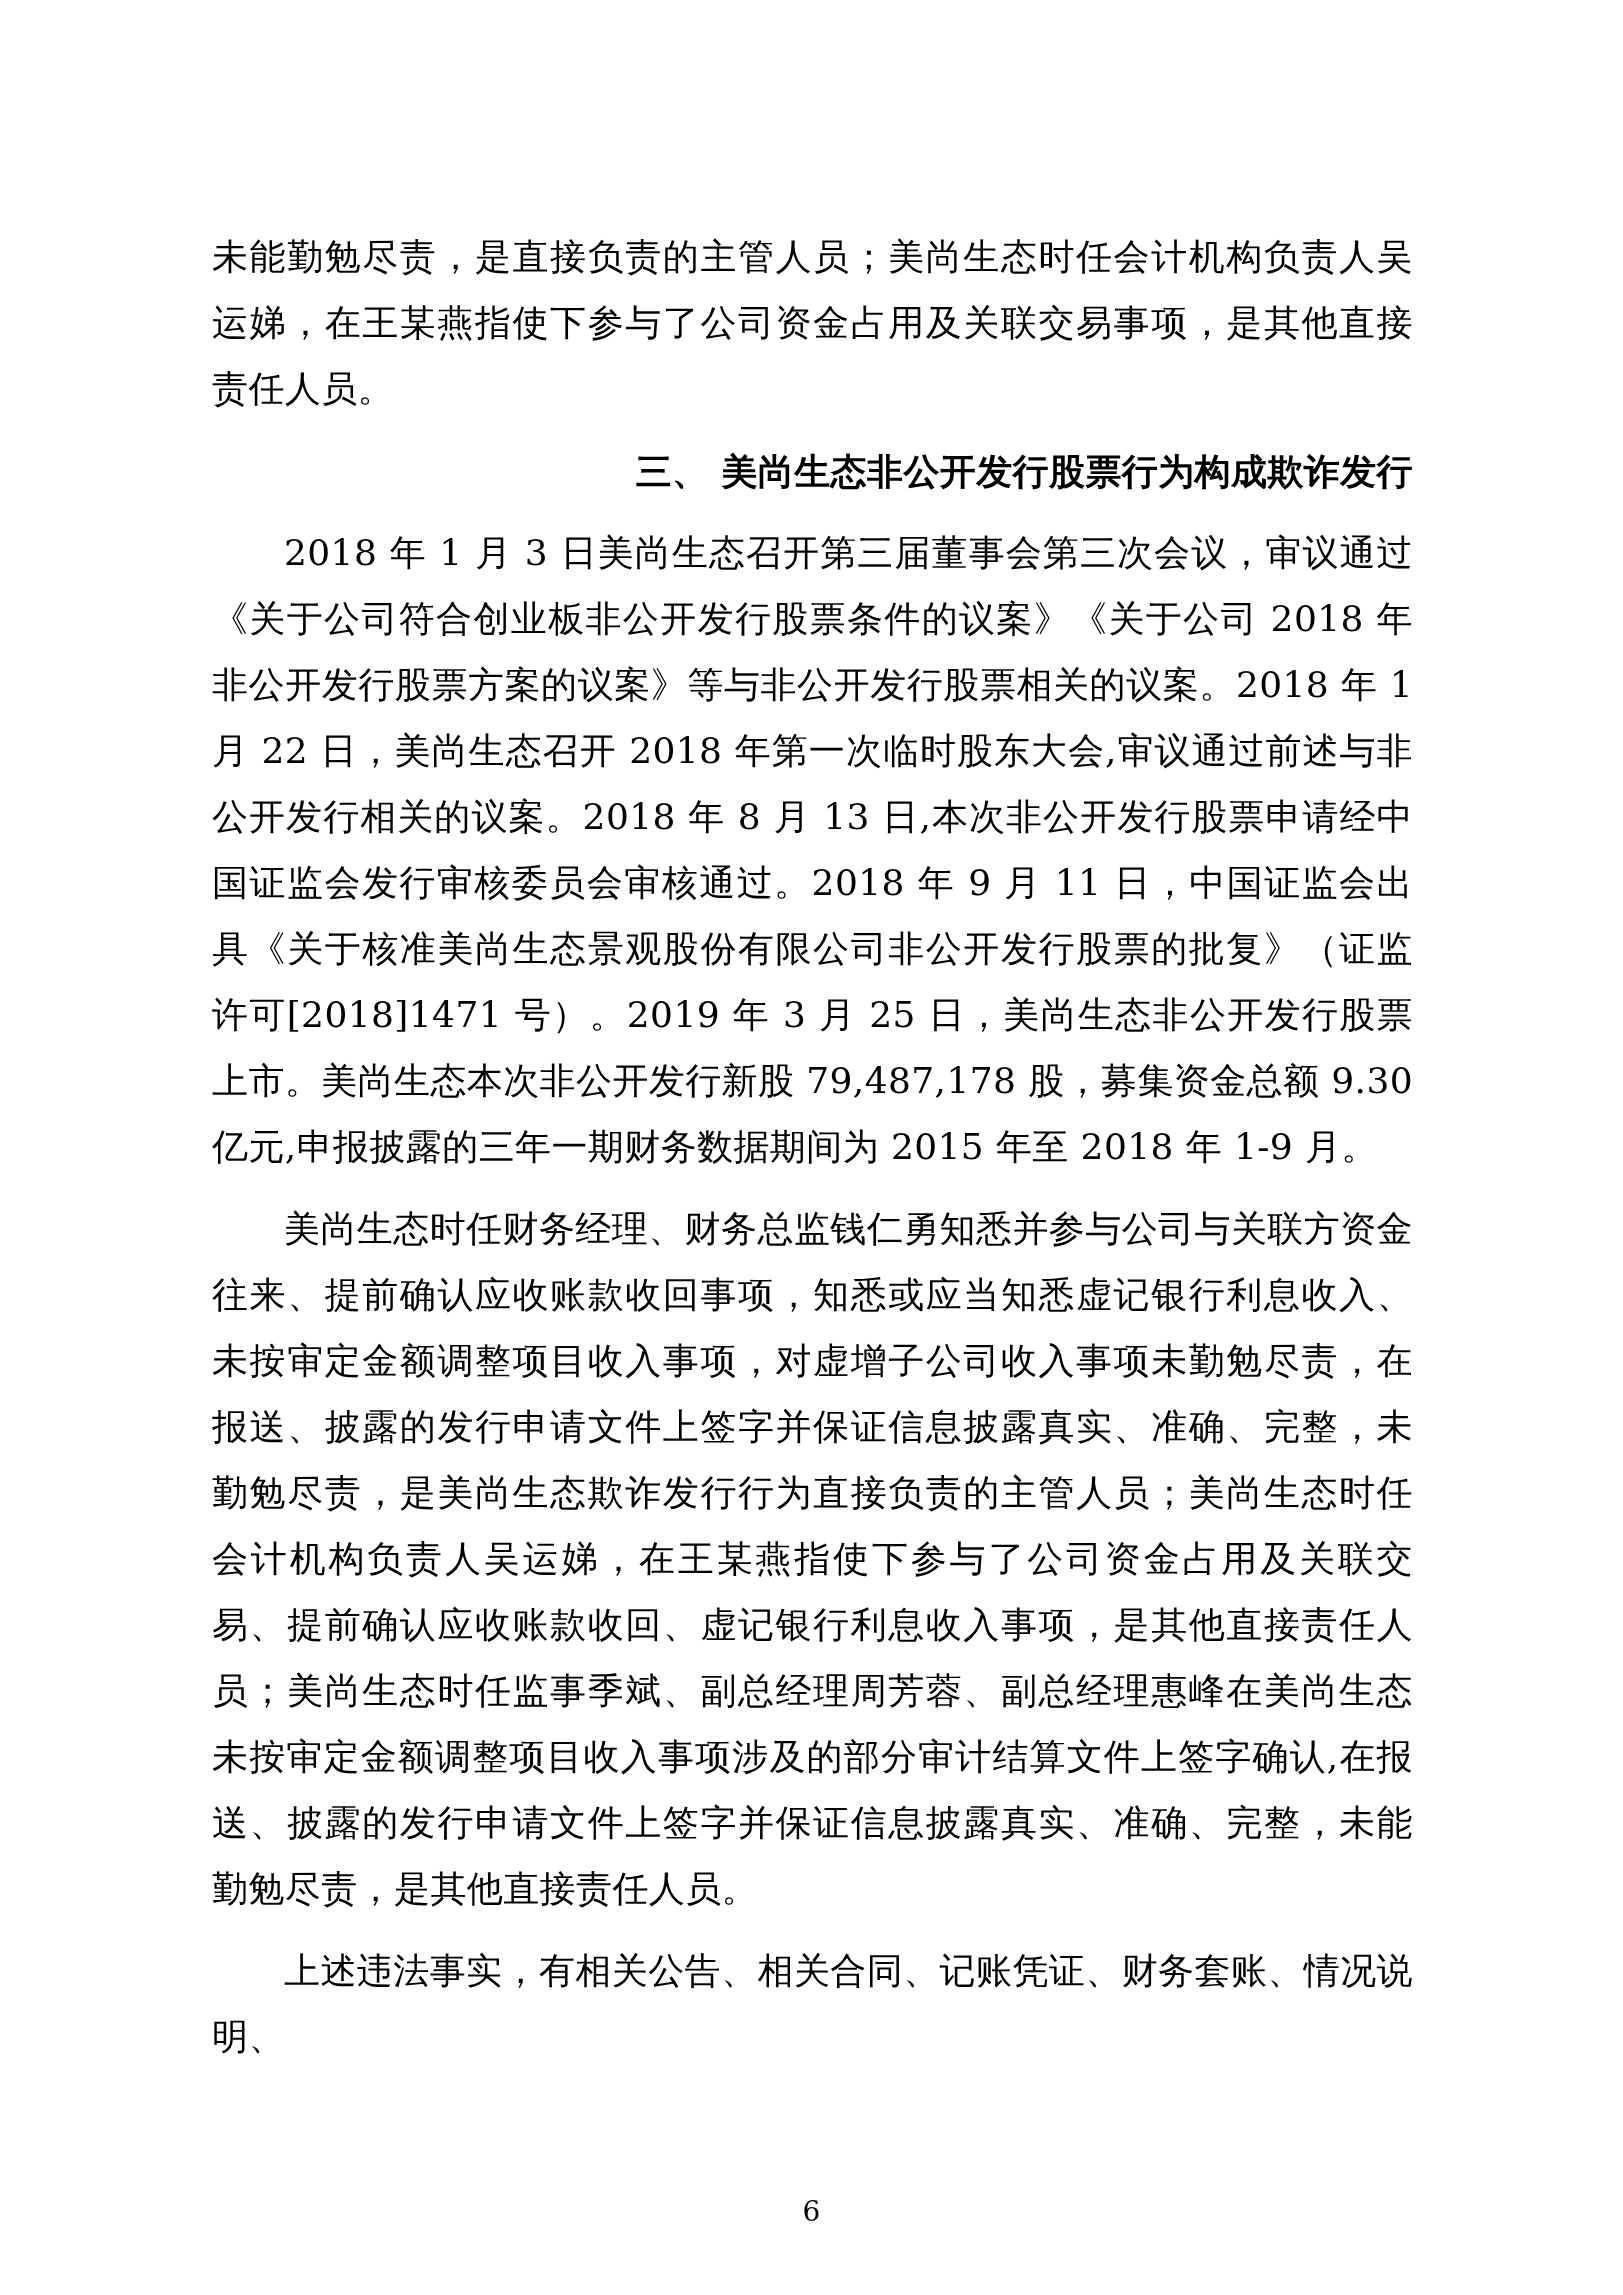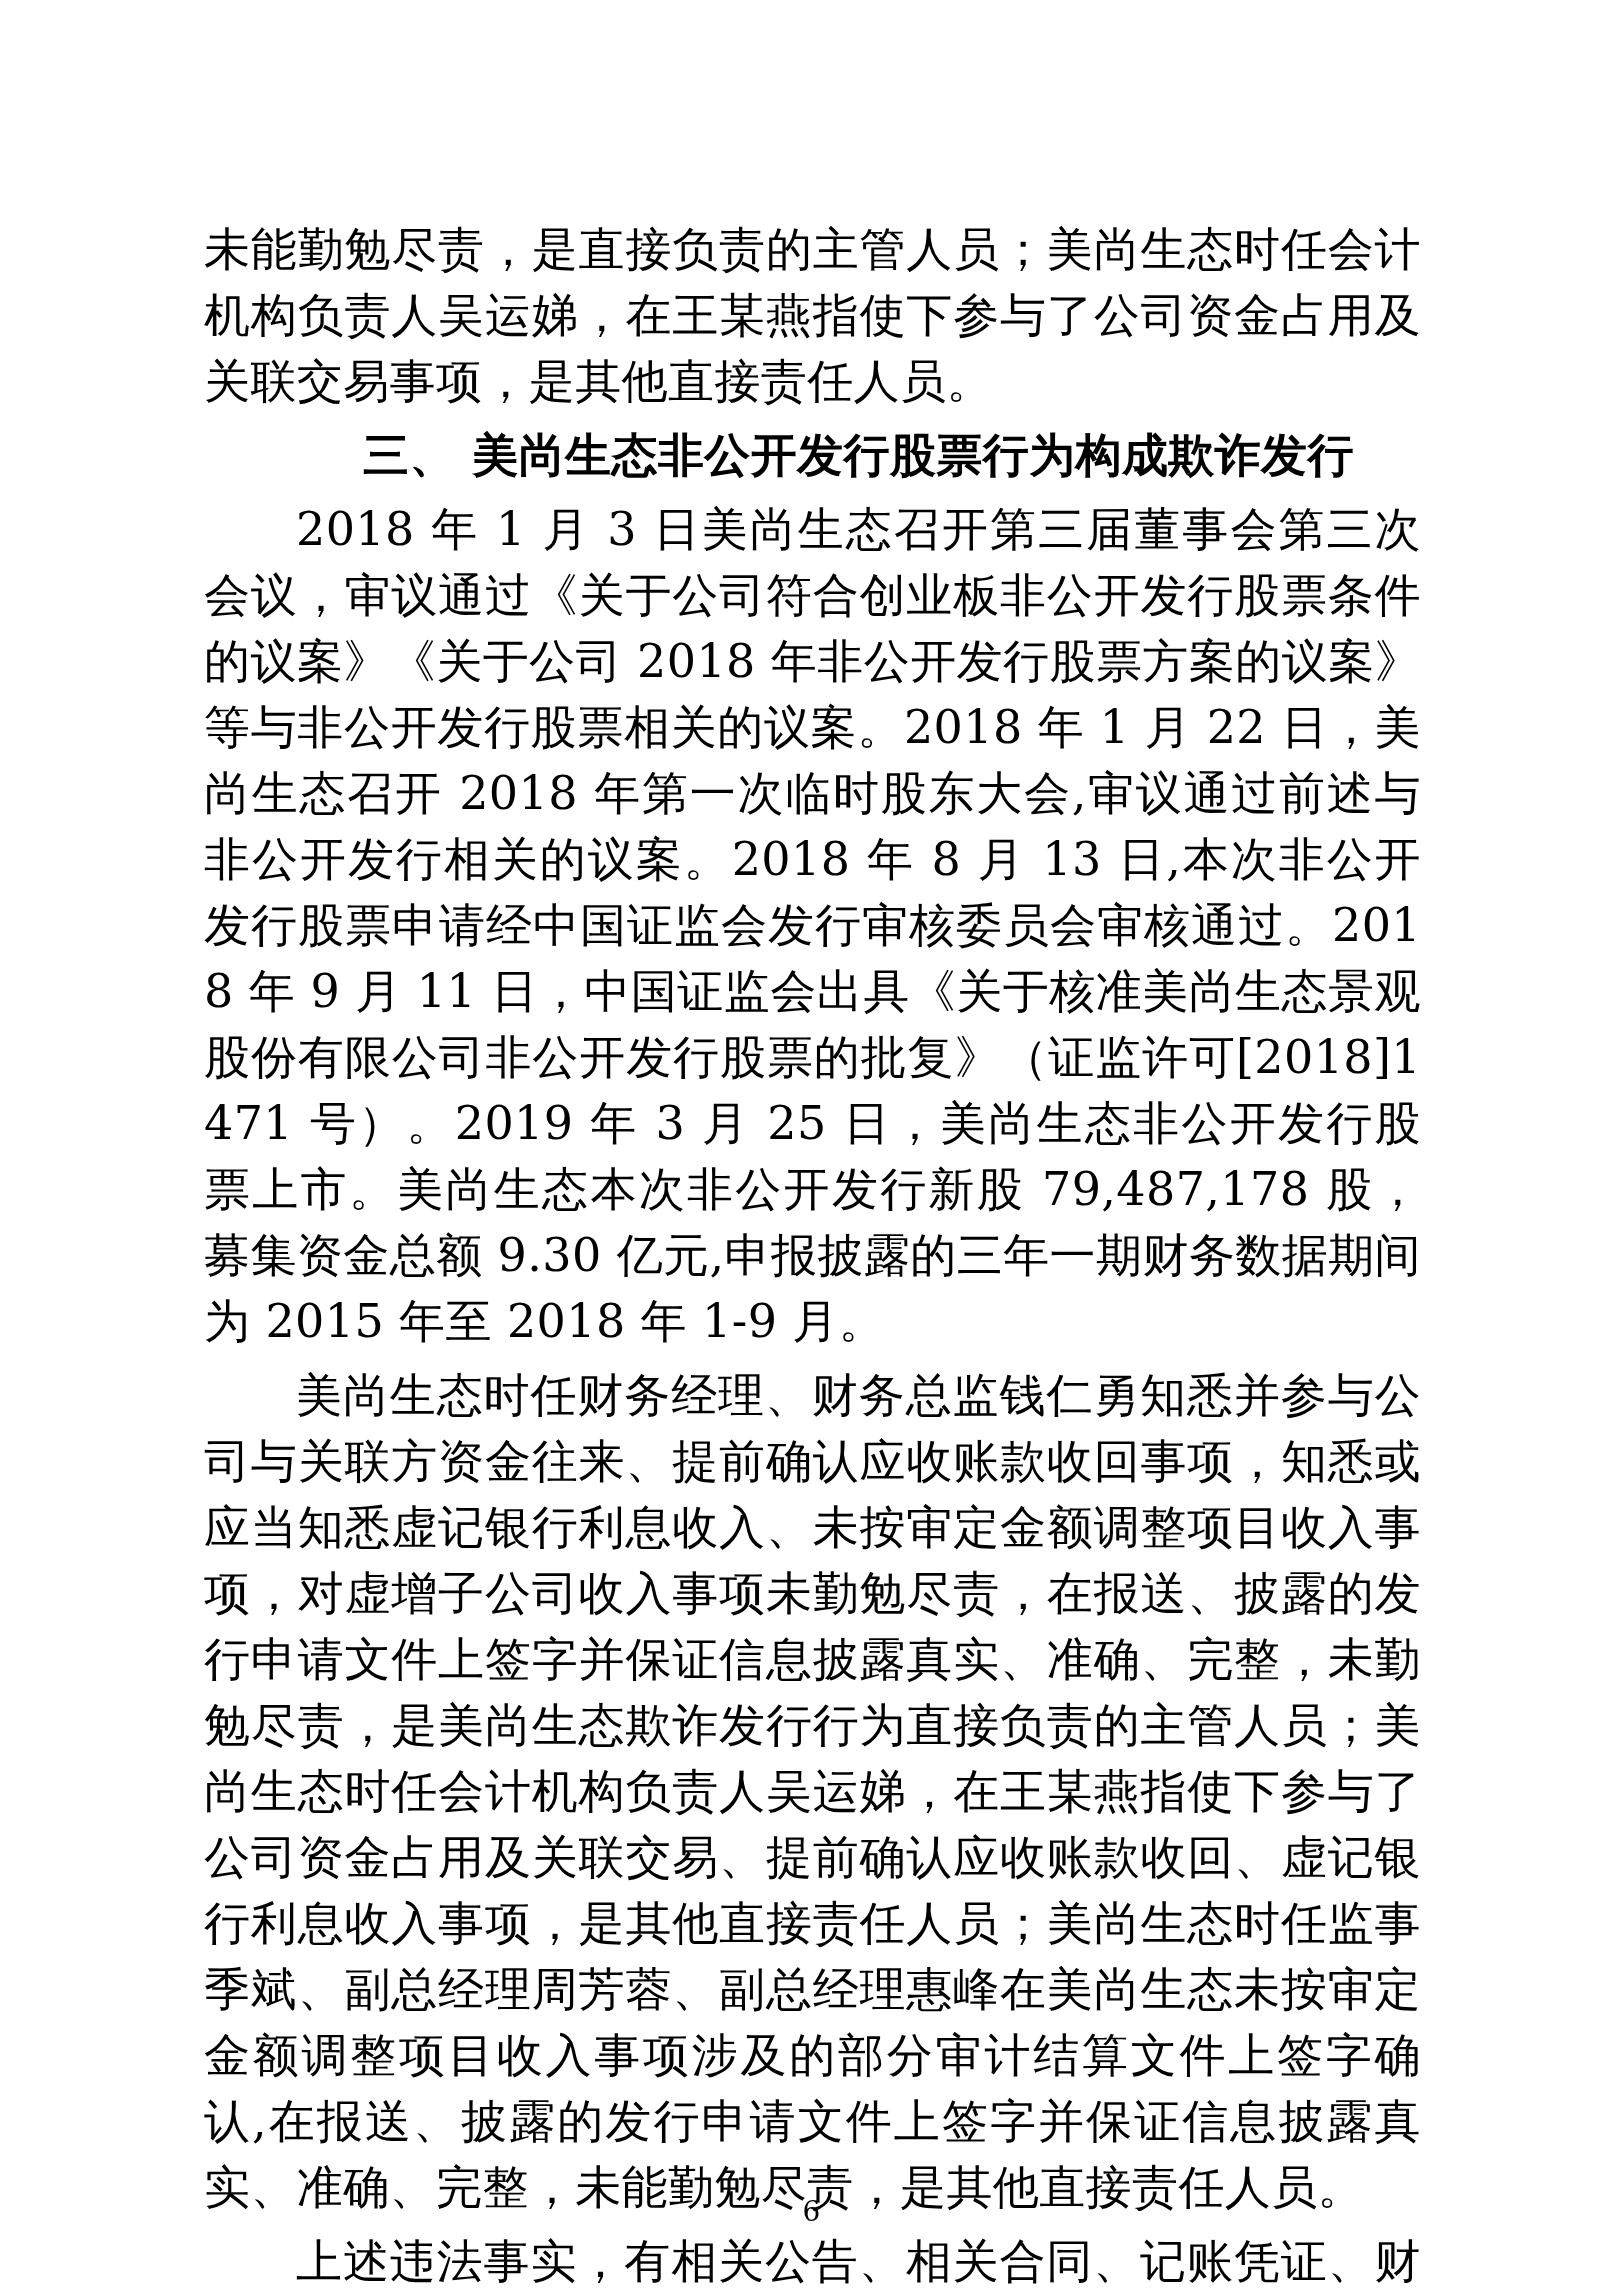--- a/index.html
+++ b/index.html
@@ -16,35 +16,35 @@
     font-family: "DejaVu Serif", "Liberation Serif", serif;
     color: #000000;
   }
   .content {
     position: absolute;
     left: 196px;
     top: 208px;
     width: 1233px;
   }
   .para {
-    margin: 8px;
-    font-size: 46px;
+    margin: 16px;
+    font-size: 36px;
     line-height: 66px;
     text-align: justify;
     text-justify: inter-ideograph;
     text-indent: 2em;
     letter-spacing: 0.4px;
     word-break: break-all;
   }
   .para.no-indent {
     text-indent: 0;
   }
   .para.heading {
     font-weight: bold;
-    text-align: center;
+    text-align: right;
   }
   .footer {
     position: absolute;
     left: 0;
     top: 2195px;
     width: 1623px;
     text-align: center;
   }
   .pagenum {
     font-size: 28px;

